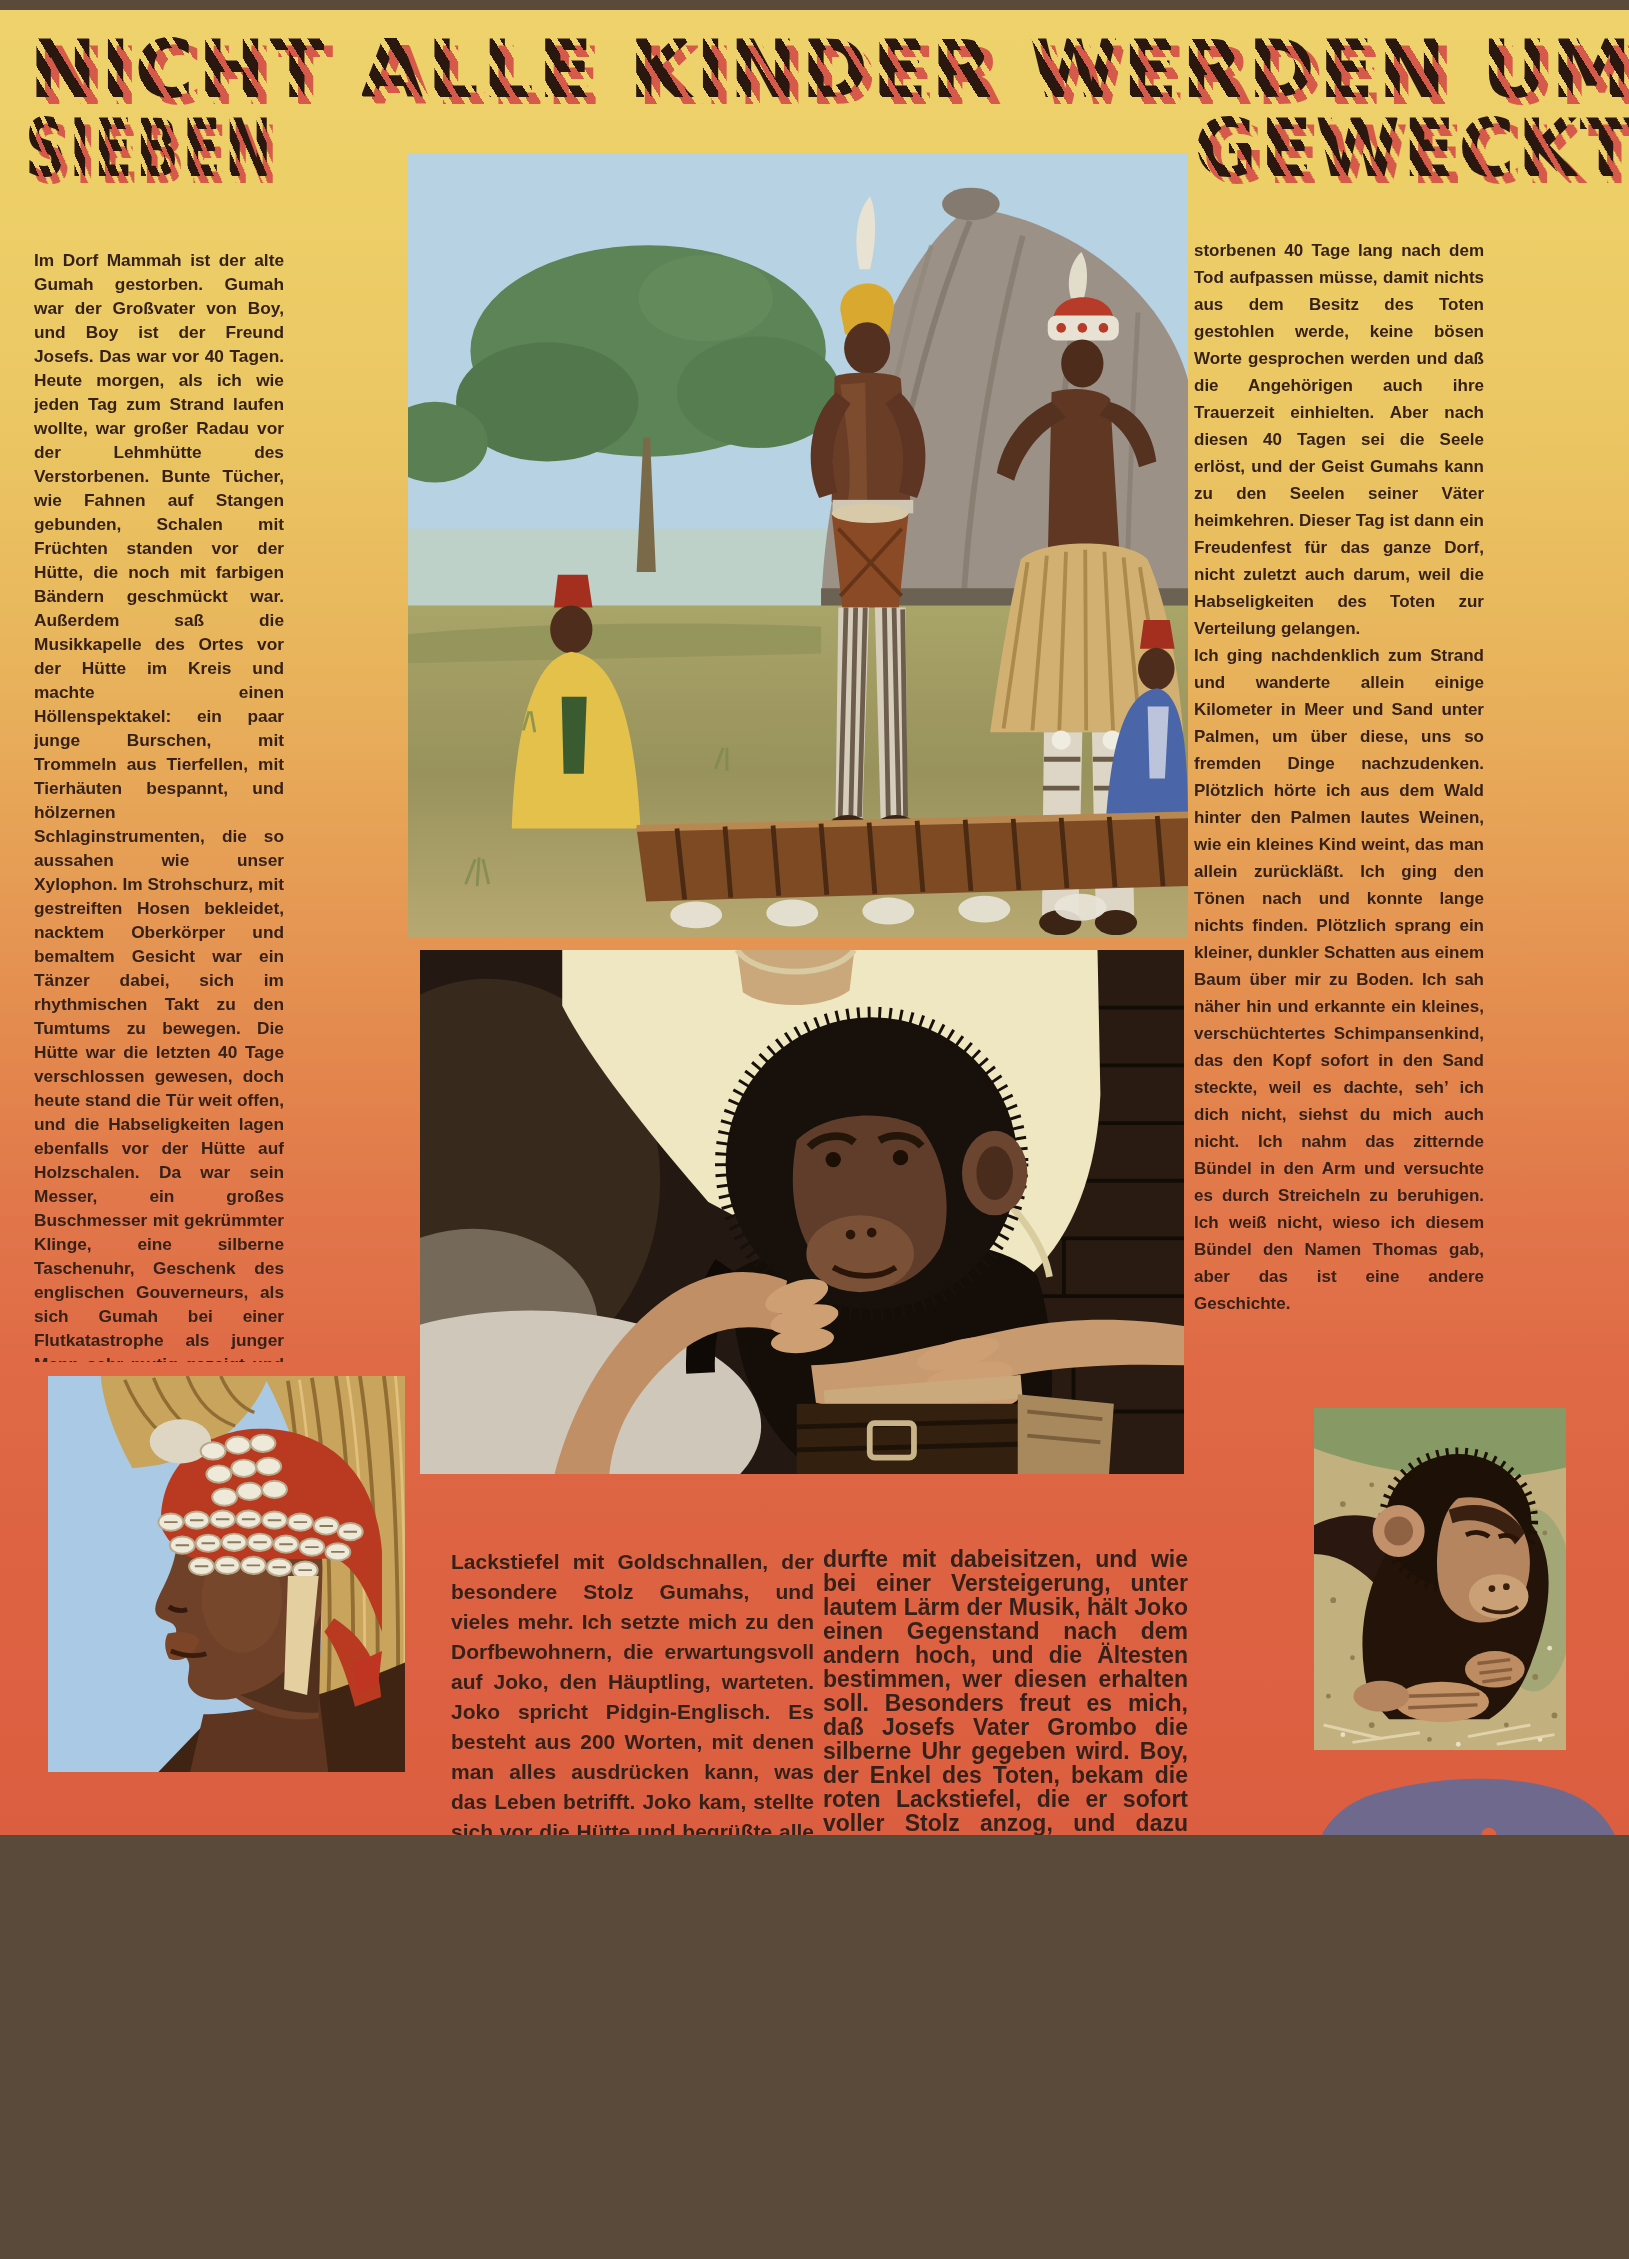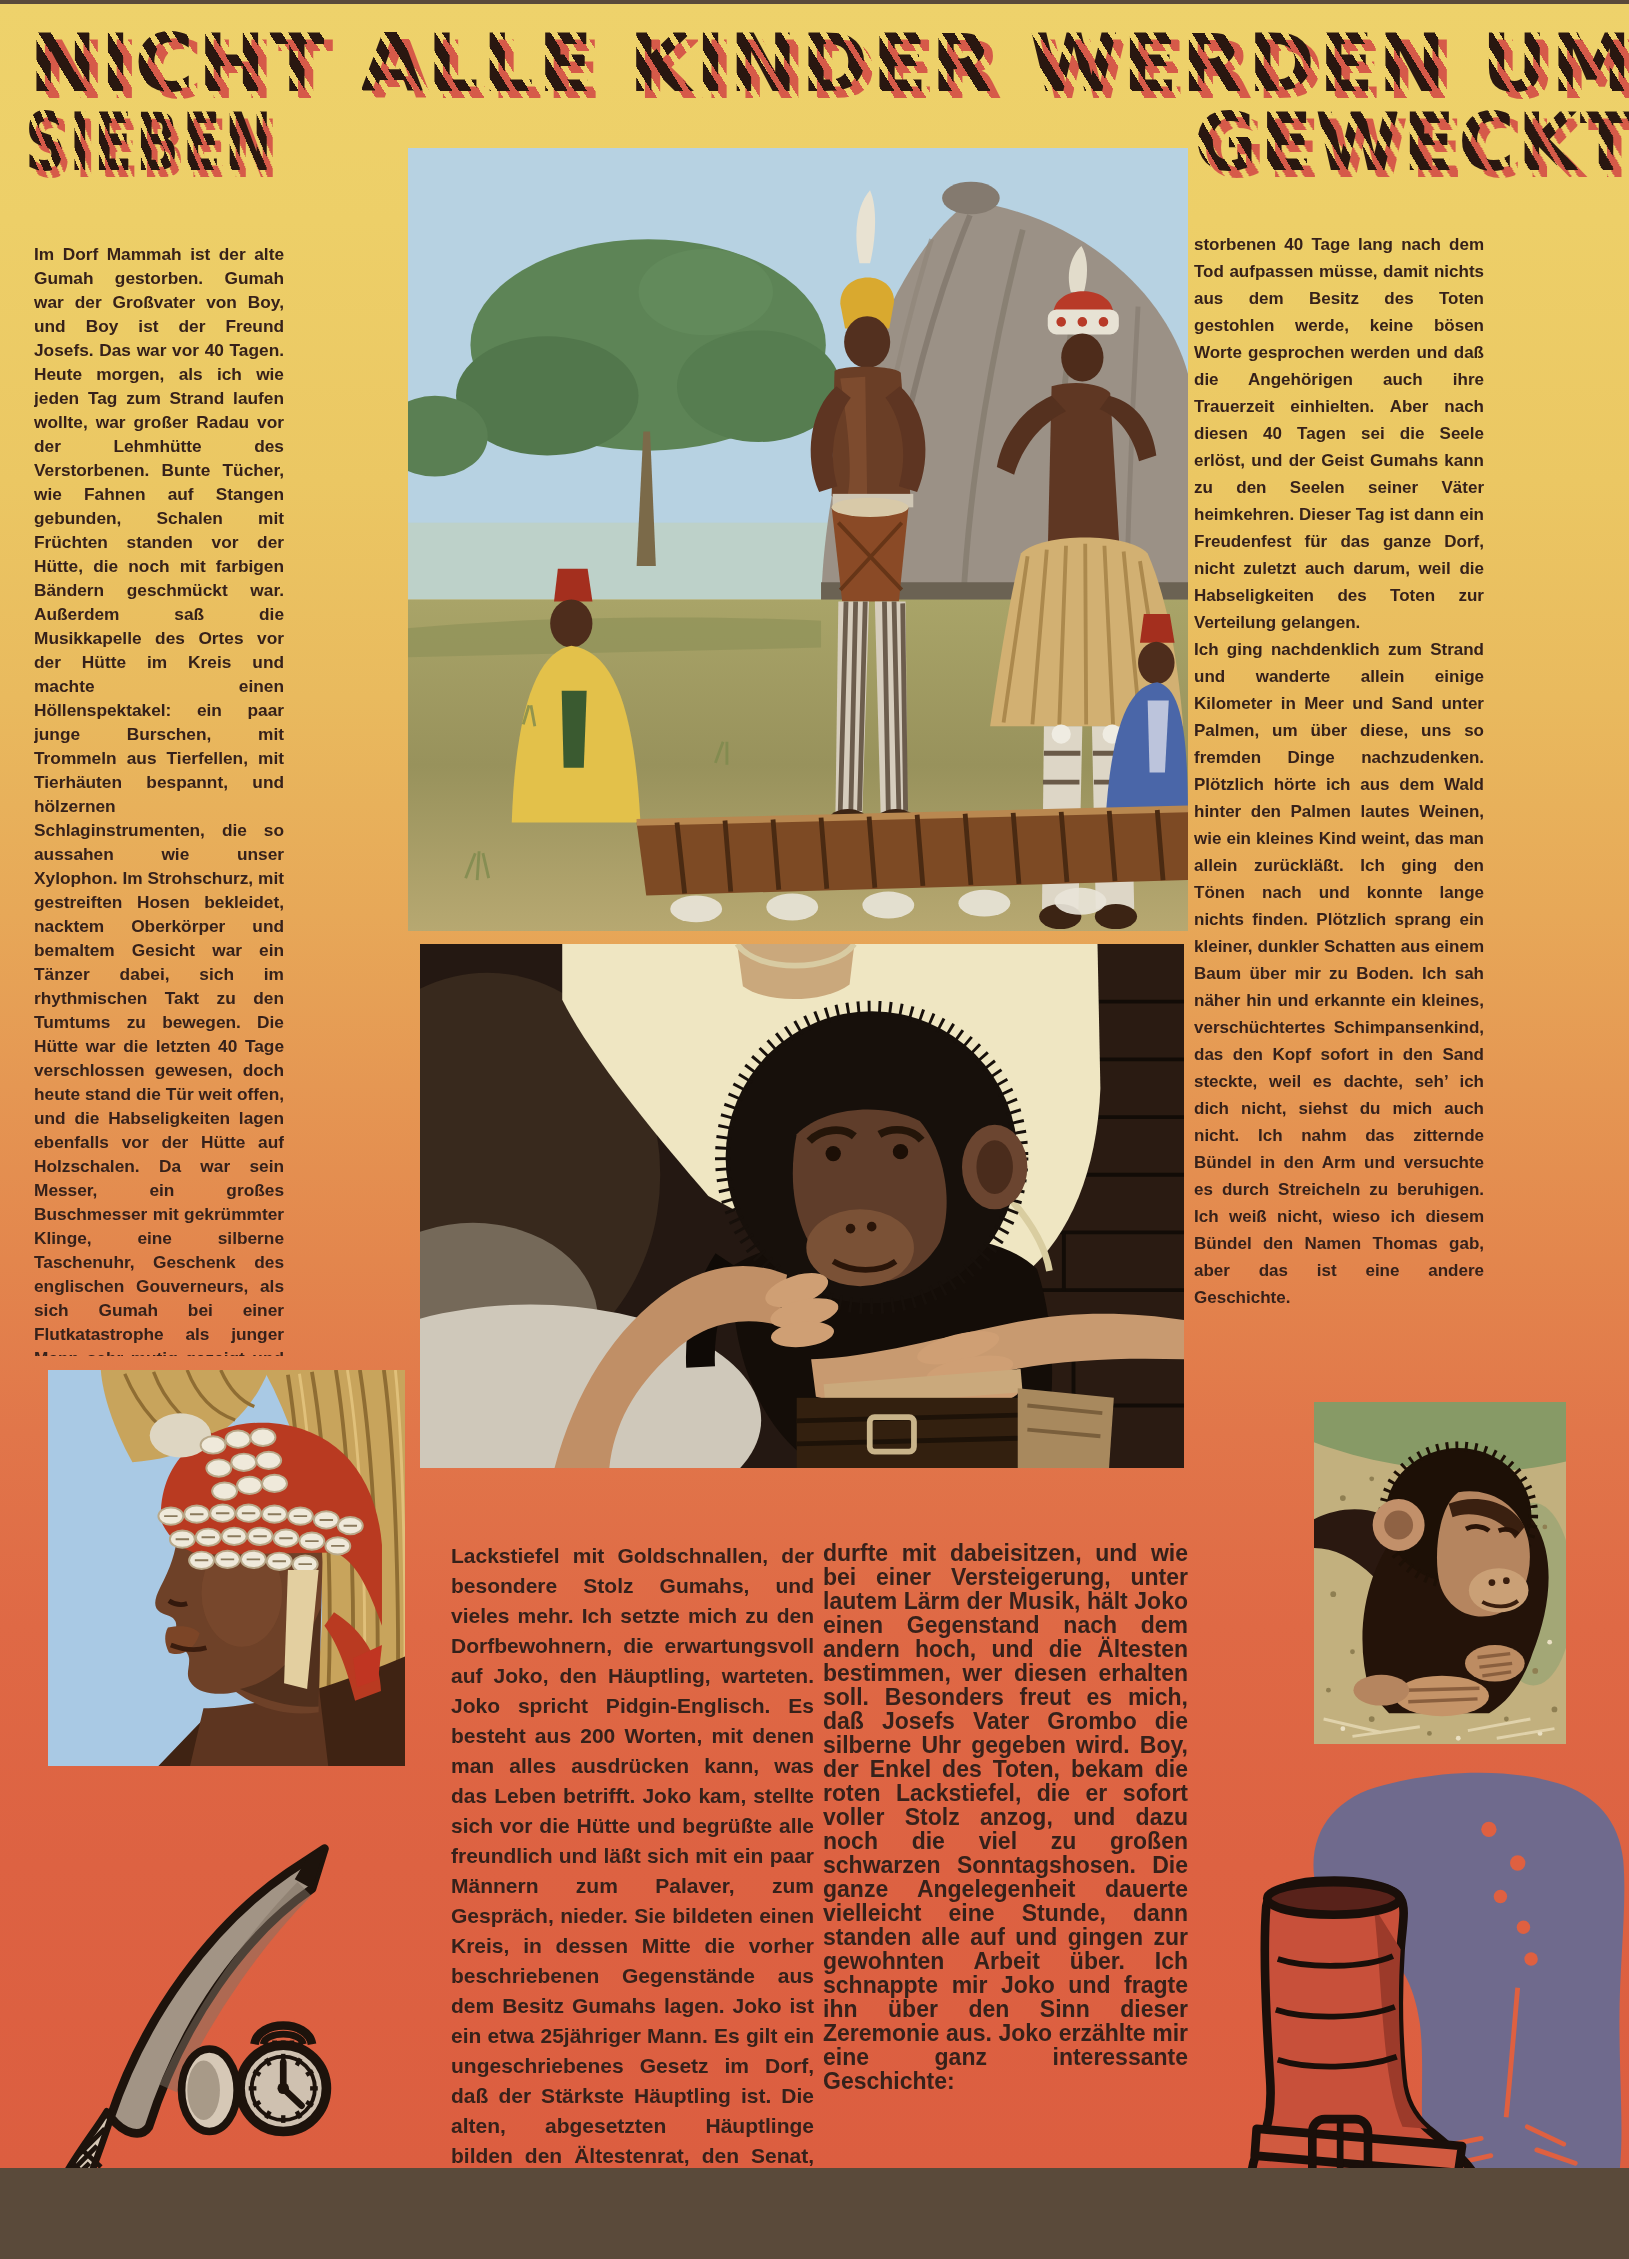--- a/index.html
+++ b/index.html
@@ -1,16 +1,16 @@
 <!DOCTYPE html>
 <html lang="de"><head>
 <meta charset="utf-8">
 <style>
   html,body{margin:0;padding:0;background:#5a4a3a;}
-  #page{position:relative;width:1629px;height:2164px;margin:4px auto;overflow:hidden;
+  #page{position:relative;width:1629px;height:1825px;margin:10px auto;overflow:hidden;
     background:linear-gradient(180deg,#eed26b 0%,#edcf68 10%,#ebc763 22%,#e9ba5e 32%,
       #e7a858 42%,#e59753 50%,#e3864d 58%,#e1764a 66%,#df6945 75%,#dd6242 86%,#dc5e40 100%);
     font-family:"Liberation Sans","DejaVu Sans",sans-serif;text-decoration:underline;}
   .stencil{position:absolute;font-family:"DejaVu Sans",sans-serif;font-weight:800;white-space:nowrap;line-height:1;}
   .stencil .red{position:absolute;left:8.6px;top:6.7px;color:transparent;
     background:repeating-linear-gradient(58deg,#d65a49 0 10.6px,rgba(214,90,73,0) 10.6px 16.3px);
     -webkit-background-clip:text;background-clip:text;}
   .stencil .ink{position:relative;color:transparent;
     background:repeating-linear-gradient(58deg,#291710 0 10.6px,rgba(41,23,16,0) 10.6px 16.3px);
     -webkit-background-clip:text;background-clip:text;}

